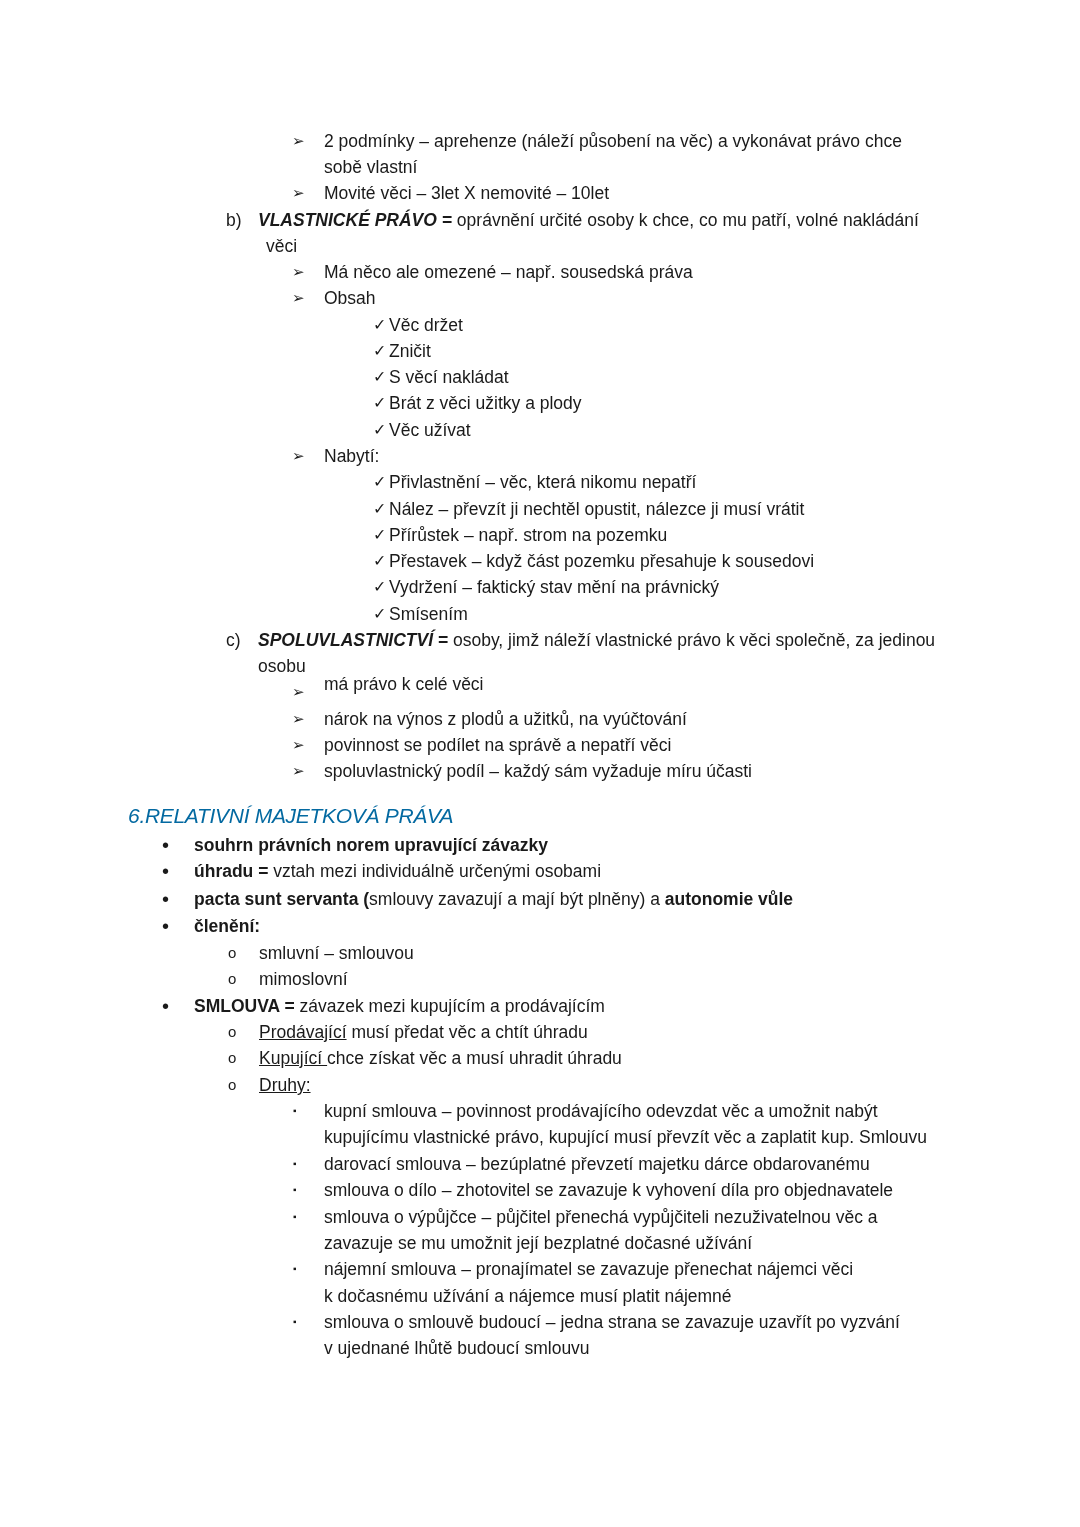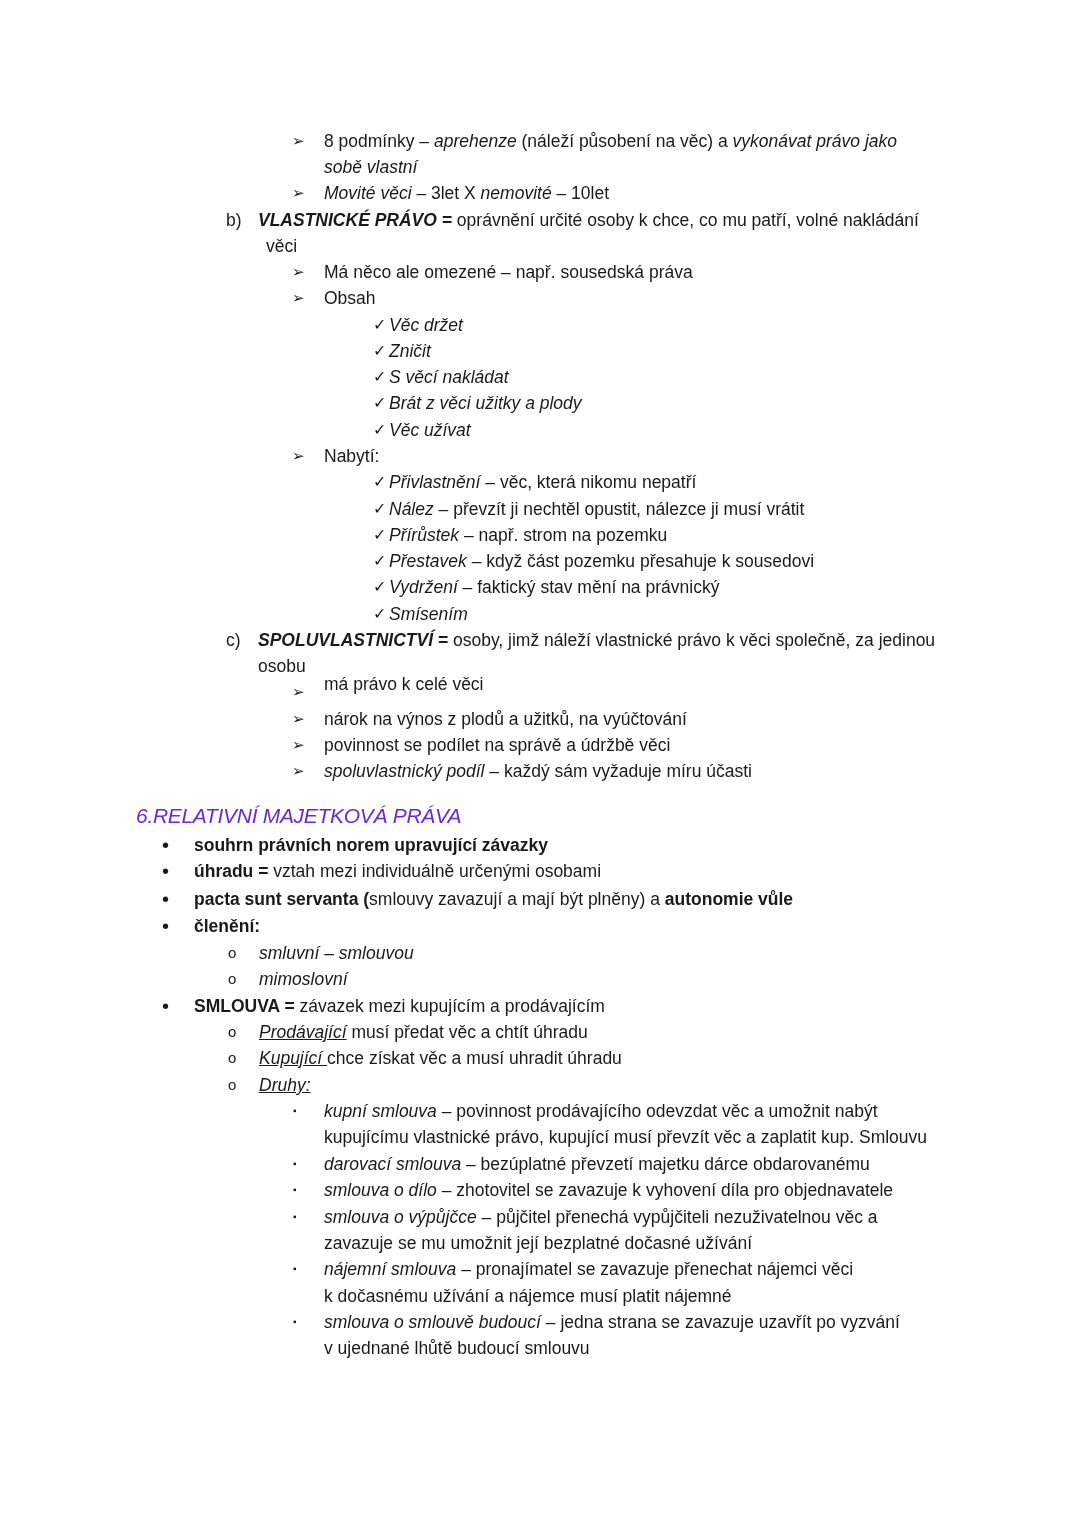--- a/index.html
+++ b/index.html
@@ -2,38 +2,38 @@
 <html><head>
 <meta charset="utf-8">
 <style>
   html, body { margin: 0; padding: 0; background: #ffffff; }
   body {
     width: 1080px; height: 1527px; position: relative; overflow: hidden;
     font-family: "Liberation Sans", sans-serif; color: #1a1a1a;
     font-size: 17.5px;
   }
   .line { position: absolute; white-space: nowrap; line-height: 26px; }
-  .i { font-style: italic; }
+  .i { }
   .b { font-weight: bold; }
   .bi { font-weight: bold; font-style: italic; }
   .u { text-decoration: underline; }
   .glyph { position: absolute; line-height: 26px; }
   .arrow { font-size: 15px; }
   .check { font-size: 16px; }
   .dot { font-size: 20px; }
   .circ { font-size: 15px; }
   .sq { font-size: 10px; }
-  .heading { font-size: 21px; font-style: italic; color: #6d28d9; letter-spacing: -0.3px; margin-left: 8px; }
+  .heading { font-size: 21px; font-style: italic; color: #0369a1; letter-spacing: -0.3px; }
 </style>
 </head>
 <body>
 
 <span class="glyph arrow" style="left:292px;top:128px">➢</span>
 <div class="line" style="left:324px;top:128px">
-  <span>8 podmínky – </span><span class="i">aprehenze</span><span> (náleží působení na věc) a </span><span class="i">vykonávat právo jako</span>
+  <span>2 podmínky – </span><span class="i">aprehenze</span><span> (náleží působení na věc) a </span><span class="i">vykonávat právo chce</span>
 </div>
 <div class="line i" style="left:324px;top:154px">sobě vlastní</div>
 
 <span class="glyph arrow" style="left:292px;top:180px">➢</span>
 <div class="line" style="left:324px;top:180px">
   <span class="i">Movité věci</span><span> – 3let X </span><span class="i">nemovité</span><span> – 10let</span>
 </div>
 
 <div class="line" style="left:226px;top:207px">b)</div>
 <div class="line" style="left:258px;top:207px">
@@ -78,21 +78,21 @@
 <div class="line" style="left:258px;top:627px">
   <span class="bi">SPOLUVLASTNICTVÍ =</span><span> osoby, jimž náleží vlastnické právo k věci společně, za jedinou</span>
 </div>
 <div class="line" style="left:258px;top:653px">osobu</div>
 
 <span class="glyph arrow" style="left:292px;top:679px">➢</span>
 <div class="line" style="left:324px;top:671px">má právo k celé věci</div>
 <span class="glyph arrow" style="left:292px;top:706px">➢</span>
 <div class="line" style="left:324px;top:706px">nárok na výnos z plodů a užitků, na vyúčtování</div>
 <span class="glyph arrow" style="left:292px;top:732px">➢</span>
-<div class="line" style="left:324px;top:732px">povinnost se podílet na správě a údržbě věci</div>
+<div class="line" style="left:324px;top:732px">povinnost se podílet na správě a nepatří věci</div>
 <span class="glyph arrow" style="left:292px;top:758px">➢</span>
 <div class="line" style="left:324px;top:758px"><span class="i">spoluvlastnický podíl</span><span> – každý sám vyžaduje míru účasti</span></div>
 
 <div class="line heading" style="left:128px;top:801px;line-height:30px">6.RELATIVNÍ MAJETKOVÁ PRÁVA</div>
 
 <span class="glyph dot" style="left:162px;top:832px">•</span>
 <div class="line b" style="left:194px;top:832px">souhrn právních norem upravující závazky</div>
 
 <span class="glyph dot" style="left:162px;top:858px">•</span>
 <div class="line" style="left:194px;top:858px"><span class="b">úhradu =</span><span> vztah mezi individuálně určenými osobami</span></div>

